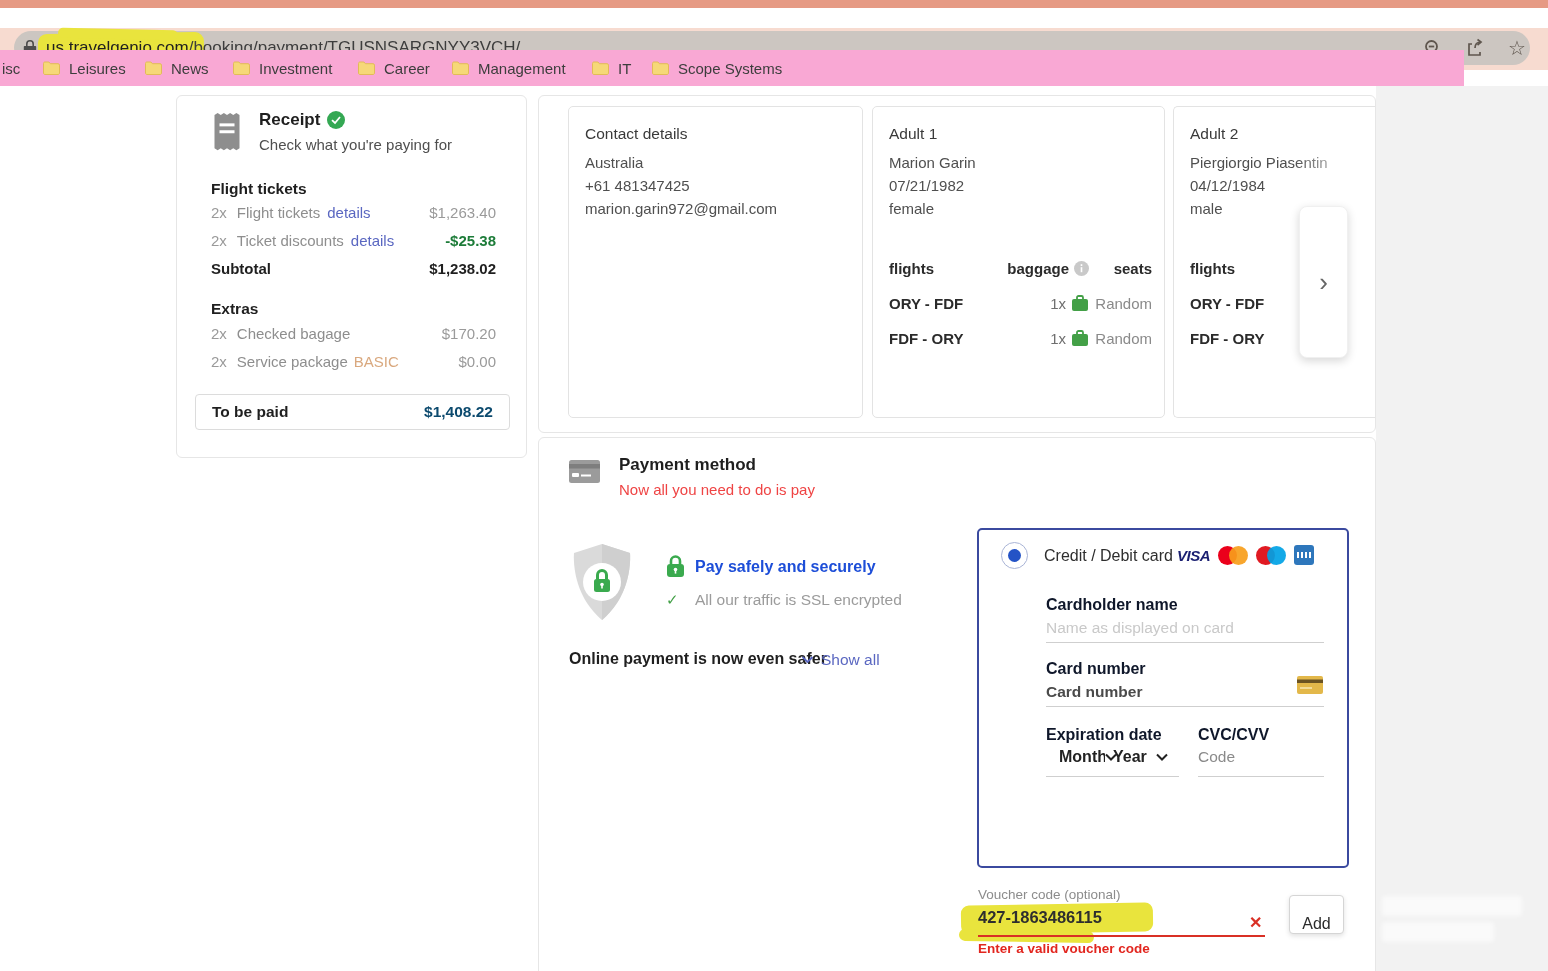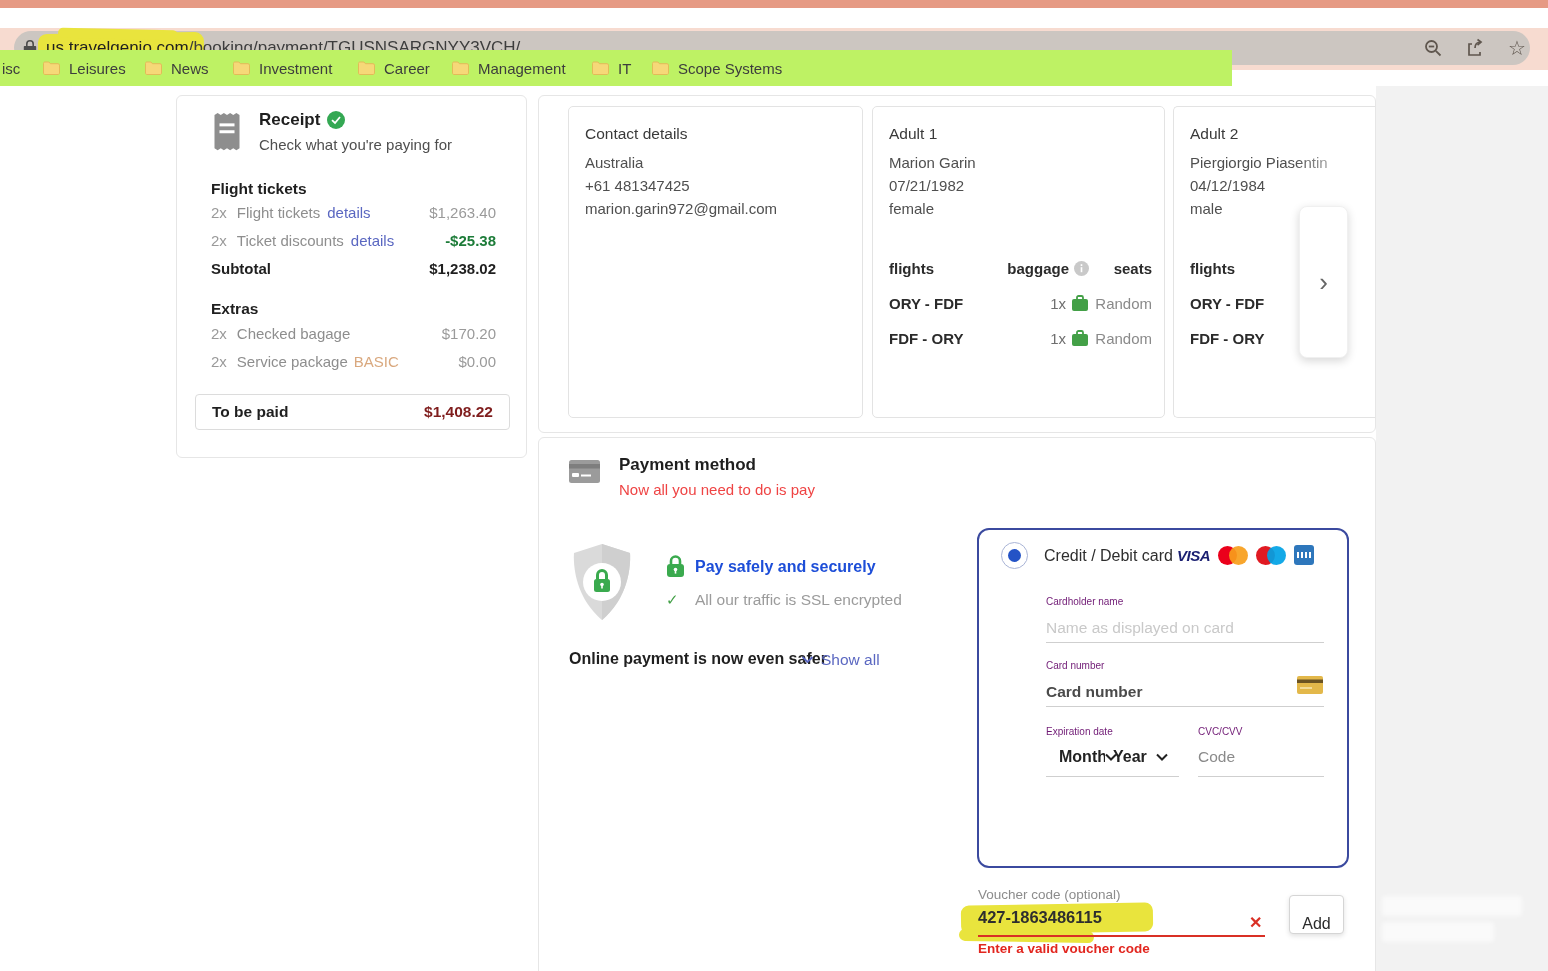--- a/index.html
+++ b/index.html
@@ -12,42 +12,42 @@
   #toolbar { left:0; top:8px; width:1548px; height:42px; background:#f7dbd0;margin-top:20px; }
   #url-pill { left:14px; top:3px; width:1516px; height:34px; background:#ccc6c1; border-radius:17px; }
   #url-highlight { left:24px; top:2px; width:166px; height:30px; background:#e9e43d; border-radius:9px; transform:rotate(-0.7deg); }
   #url-highlight-tail { left:44px; top:-2px; width:120px; height:10px; background:#e9e43d; border-radius:6px; transform:rotate(1.2deg); }
   #url-lock { left:9px; top:8px; }
   #url-text { left:32px; top:0; height:34px; line-height:34px; font-size:17px; color:#3d3d3d; white-space:nowrap; }
   #url-text .hl { color:#1f1f1f; position:relative; }
   .chrome-icon { top:6px; width:22px; height:22px; color:#5f564e; }
   #zoom-icon { left:1408px; } #share-icon { left:1450px; } #star-icon { left:1492px; font-size:20px; line-height:22px; text-align:center; }
 
-  #bookmarks-bar { left:0; top:50px; width:1232px; height:36px; background:#bef264;padding-left:48px; }
+  #bookmarks-bar { left:0; top:50px; width:1464px; height:36px; background:#f9a8d4;padding-left:48px; }
   .bm { position:absolute; top:0; height:36px; display:flex; align-items:center; gap:9px; font-size:15px; color:#3d3d3d; cursor:default; }
   .bm svg { flex:0 0 auto; }
 
   
   #right-gray { left:1376px; top:86px; width:172px; height:885px; background:#f2f2f2; }
   .card { background:#fff; border:1px solid #e6e6e6; border-radius:6px; }
 
   
   #receipt-card { left:176px; top:95px; width:351px; height:363px; }
   #receipt-card .hdr-title { position:absolute; left:82px; top:14px; font-size:17px; font-weight:bold; color:#1f1f1f; display:flex; align-items:center; gap:7px; }
   #receipt-card .hdr-sub { position:absolute; left:82px; top:40px; font-size:15px; color:#4f4f4f; }
   .r-row { position:absolute; left:34px; right:30px; display:flex; align-items:baseline; font-size:15px; }
   .r-sec { font-weight:bold; color:#1f1f1f; font-size:15.5px; }
   .qty { color:#9a9a9a; margin-right:10px; }
   .r-label { color:#8e8e8e; }
   .r-link { color:#5a67c1; margin-left:7px; cursor:pointer; }
   .r-amt { margin-left:auto; color:#9a9a9a; }
   .r-amt.green { color:#1d7c39; font-weight:bold; }
   .r-bold { font-weight:bold; color:#1f1f1f; }
   #to-be-paid { left:18px; top:298px; width:315px; height:36px; border:1px solid #dcdcdc; border-radius:4px; display:flex; align-items:center; padding:0 16px; font-size:15.5px; font-weight:bold; color:#1f1f1f; }
-  #to-be-paid .r-amt { color:#7f1d1d; }
+  #to-be-paid .r-amt { color:#0c4a6e; }
   .tag-basic { color:#d9a87e; margin-left:6px; }
 
   
   #passengers-row { left:538px; top:95px; width:838px; height:338px; overflow:hidden; }
   .p-card { position:absolute; top:10px; height:312px; background:#fff; border:1px solid #e3e3e3; border-radius:5px; padding:18px 16px; }
   #contact-card { left:29px; width:295px; }
   #adult1-card { left:333px; width:293px; }
   #adult2-card { left:634px; width:212px; border-right:none; border-radius:5px 0 0 5px; }
   .p-title { font-size:15.5px; color:#3a3a3a; margin-bottom:8px; }
   .p-line { font-size:15px; color:#4f4f4f; line-height:23px; }
@@ -68,33 +68,33 @@
   #pm-card-icon { position:absolute; left:30px; top:22px; }
   #shield { position:absolute; left:29px; top:106px; }
   #secure-title { position:absolute; left:156px; top:120px; font-size:16px; font-weight:bold; color:#1d4ed8; }
   #secure-lock { position:absolute; left:127px; top:117px; }
   #secure-check { position:absolute; left:127px; top:153px; font-size:15px; color:#43a047; }
   #secure-sub { position:absolute; left:156px; top:153px; font-size:15.5px; color:#9b9b9b; }
   #safer-text { position:absolute; left:30px; top:212px; font-size:16px; font-weight:bold; color:#1f1f1f; }
   #showall-chev { position:absolute; left:262px; top:217px; color:#5a67c1; }
   #showall-link { position:absolute; left:282px; top:213px; font-size:15.5px; color:#5a67c1; cursor:pointer; }
 
-  #credit-box { position:absolute; left:438px; top:90px; width:372px; height:340px; border:2px solid #3b4a9f; border-radius:12px; background:#fff; }
+  #credit-box { position:absolute; left:438px; top:90px; width:372px; height:340px; border:2px solid #3b4a9f; border-radius:5px; background:#fff; }
   #radio-outer { position:absolute; left:22px; top:12px; width:27px; height:27px; border:1px solid #a9b4d6; border-radius:50%; background:#fff; display:flex; align-items:center; justify-content:center; cursor:pointer; }
   #radio-dot { width:13px; height:13px; border-radius:50%; background:#2453c6; }
   #cc-label { position:absolute; left:65px; top:17px; font-size:16px; color:#2e2e2e; }
   #brand-row { position:absolute; left:198px; top:15px; display:flex; align-items:center; gap:8px; }
   .visa-logo { font-style:italic; font-weight:900; font-size:15px; color:#1a1f71; letter-spacing:-0.5px; }
   .cc-circles { position:relative; width:30px; height:19px; }
   .cc-circles i { position:absolute; top:0; width:19px; height:19px; border-radius:50%; }
   .mc .l { left:0; background:#eb001b; } .mc .r { left:11px; background:rgba(247,158,27,.92); }
   .ma .l { left:0; background:#e01a22; } .ma .r { left:11px; background:rgba(0,162,229,.92); }
   .amex-logo { width:20px; height:20px; border-radius:3px; background:#2e77bc; position:relative; }
   .amex-logo::after { content:""; position:absolute; left:3px; top:7px; width:14px; height:6px; background:repeating-linear-gradient(90deg,#fff 0 2px,transparent 2px 4px); }
-  .f-label { position:absolute; font-size:10px; color:#701a75; }
+  .f-label { position:absolute; font-size:16px; color:#0f172a;font-weight:bold; }
   .f-ph { position:absolute; font-size:15.5px; color:#c9c9c9; }
   .f-ph.dark { color:#4a4a4a; font-weight:bold; }
   .f-line { position:absolute; height:1px; background:#cfcfcf; }
   .sel { position:absolute; display:flex; align-items:center; font-size:16px; font-weight:bold; color:#222; cursor:pointer; }
   .sel .txt { overflow:hidden; white-space:nowrap; }
   #gold-card { position:absolute; left:318px; top:146px; }
 
   #voucher-label { position:absolute; left:439px; top:449px; font-size:13.5px; color:#8c8c8c; }
   #voucher-value { position:absolute; left:439px; top:470px; font-size:16.5px; font-weight:bold; color:#2e2e2e; }
   #voucher-line { position:absolute; left:439px; top:497px; width:287px; height:2px; background:#d93025; }

